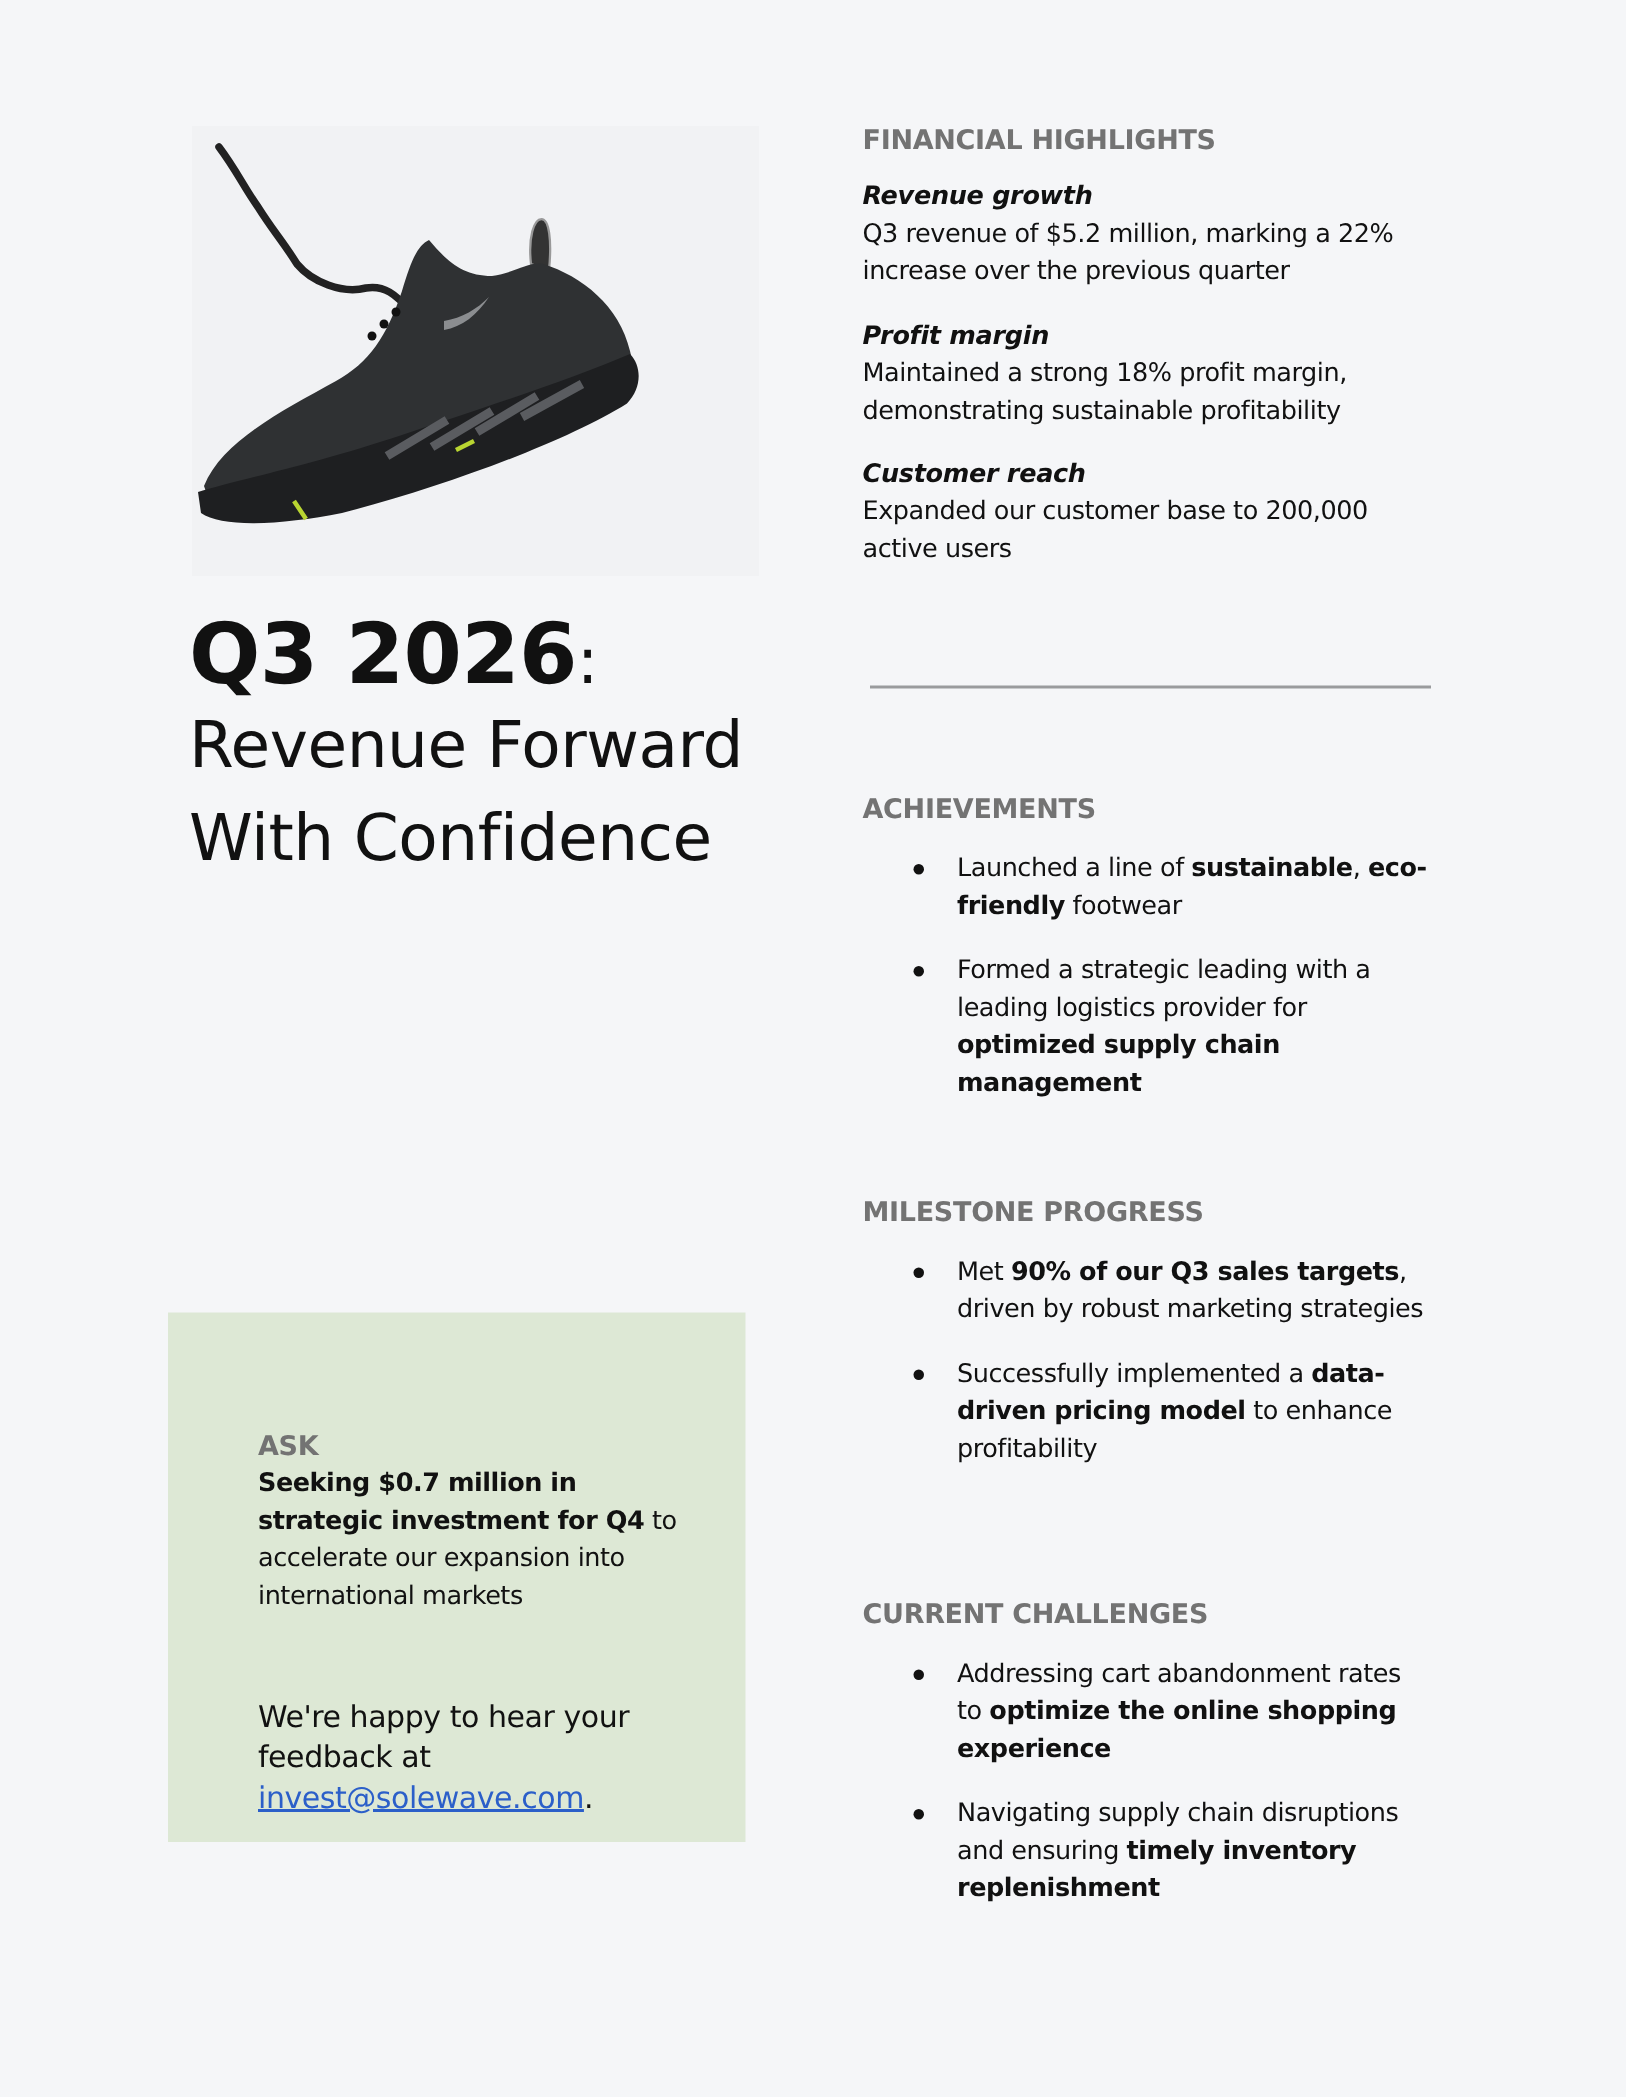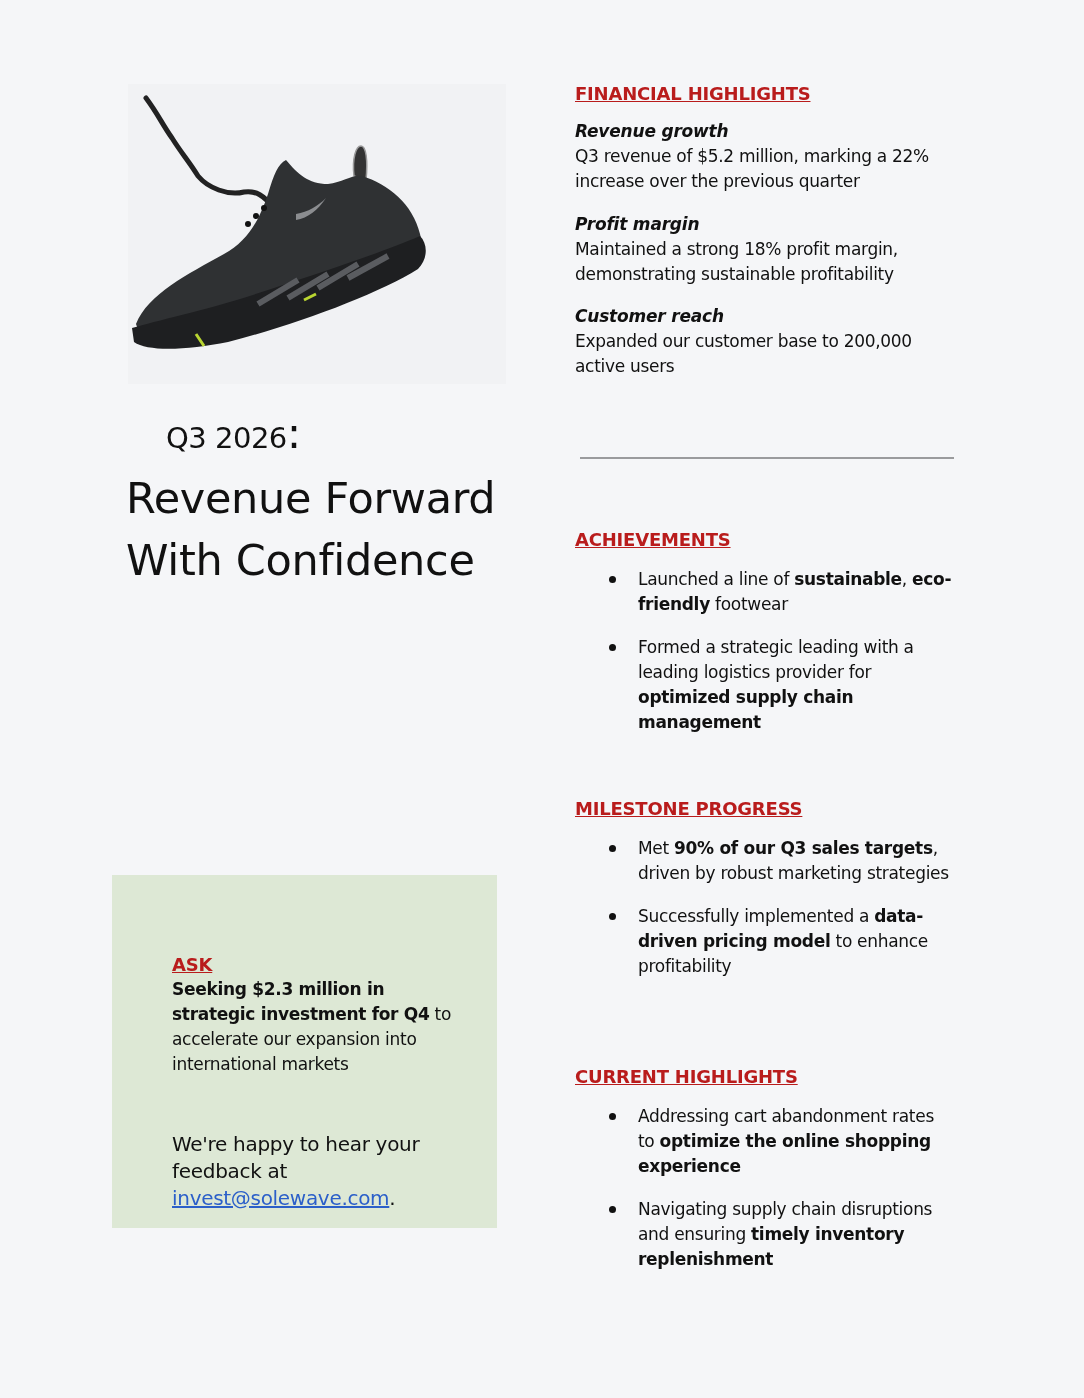--- a/index.html
+++ b/index.html
@@ -6,26 +6,26 @@
     body {
       width:1084px; height:1398px; background:#f5f6f8; position:relative; overflow:hidden;
       font-family:"DejaVu Sans", sans-serif; color:#111;
     }
     .abs { position:absolute; }
     
     .shoe-wrap { left:128px; top:84px; width:378px; height:300px; background:#f1f2f4; }
     .shoe-wrap svg { width:100%; height:100%; display:block; }
     
     .title { left:126px; top:408px; width:420px; }
-    .title .year { font-weight:400; font-size:29px; line-height:58px; letter-spacing:-0.5px;margin-left:40px; }
+    .title .year { font-weight:700; font-size:56px; line-height:58px; letter-spacing:-0.5px; }
     .title .colon { font-weight:400; font-size:43px; }
     .title .line { font-size:43px; line-height:62px; font-weight:400; letter-spacing:-0.3px; }
     
     .right { left:575px; width:380px; }
-    .section-heading { color:#b91c1c; font-weight:700; font-size:18px; line-height:26px; letter-spacing:-0.2px;text-decoration:underline; }
+    .section-heading { color:#737373; font-weight:700; font-size:18px; line-height:26px; letter-spacing:-0.2px; }
     .fh-item { margin-top:12px; }
     .fh-item .h { font-weight:700; font-size:17px; line-height:25px; letter-spacing:-0.2px;font-style:italic; }
     .fh-item .d { font-size:17px; line-height:25px; letter-spacing:-0.3px; }
     .divider { left:580px; top:457px; width:374px; height:2px; background:#9a9b9d; }
     ul.bullets { list-style:none; margin:0; padding:0; }
     ul.bullets li { position:relative; padding-left:63px; font-size:17px; line-height:25px; letter-spacing:-0.3px; margin-top:18px; width:315px; }
     ul.bullets li:first-child { margin-top:14px; }
     ul.bullets li .dot { position:absolute; left:34px; top:9px; width:7px; height:7px; border-radius:50%; background:#111; }
     b { font-weight:700; }
     
@@ -112,36 +112,36 @@
       <span>Met </span><b>90% of our Q3 sales targets</b><span>, driven by robust marketing strategies</span>
     </li>
     <li>
       <span class="dot"></span>
       <span>Successfully implemented a </span><b>data-driven pricing model</b><span> to enhance profitability</span>
     </li>
   </ul>
 </div>
 
 <div class="abs right" style="top:1064px;">
-  <div class="section-heading">CURRENT HIGHLIGHTS</div>
+  <div class="section-heading">CURRENT CHALLENGES</div>
   <ul class="bullets">
     <li>
       <span class="dot"></span>
       <span>Addressing cart abandonment rates to </span><b>optimize the online shopping experience</b>
     </li>
     <li>
       <span class="dot"></span>
       <span>Navigating supply chain disruptions and ensuring </span><b>timely inventory replenishment</b>
     </li>
   </ul>
 </div>
 
 <div class="abs ask-box">
   <div class="ask-inner">
     <div class="section-heading">ASK</div>
     <div class="ask-text">
-      <b>Seeking $2.3 million in strategic investment for Q4</b><span> to accelerate our expansion into international markets</span>
+      <b>Seeking $0.7 million in strategic investment for Q4</b><span> to accelerate our expansion into international markets</span>
     </div>
     <div class="feedback">
       <span>We're happy to hear your feedback at </span><a>invest@solewave.com</a><span>.</span>
     </div>
   </div>
 </div>
 
 </body></html>

